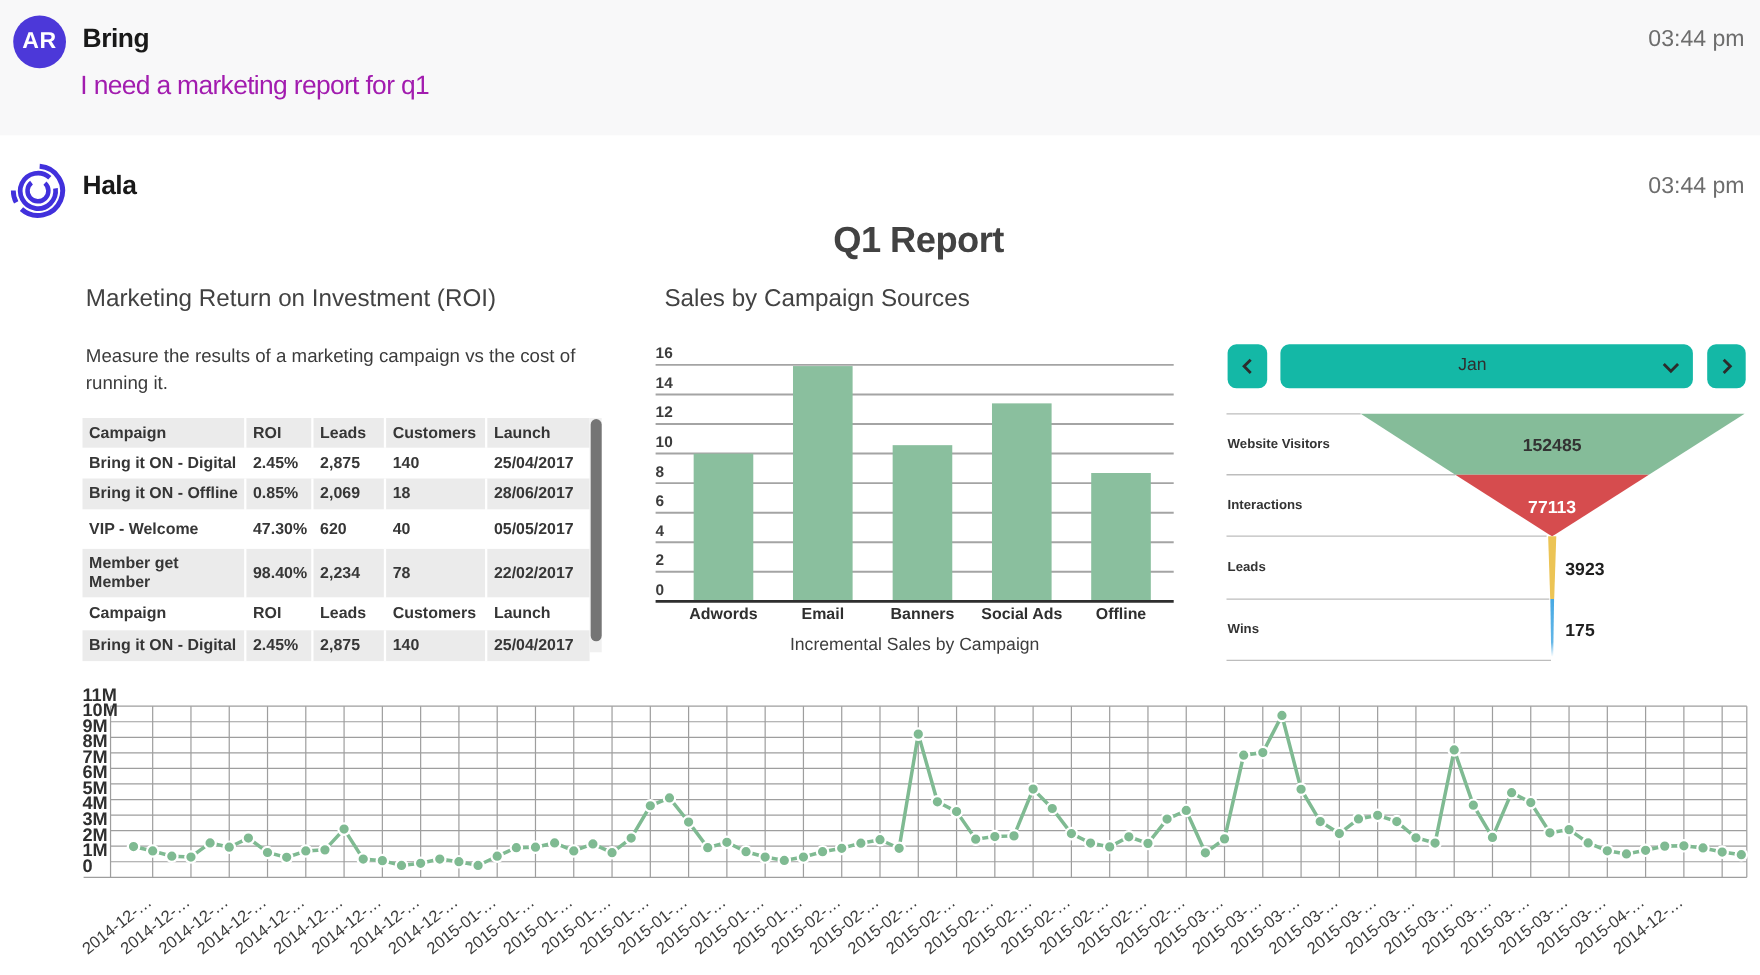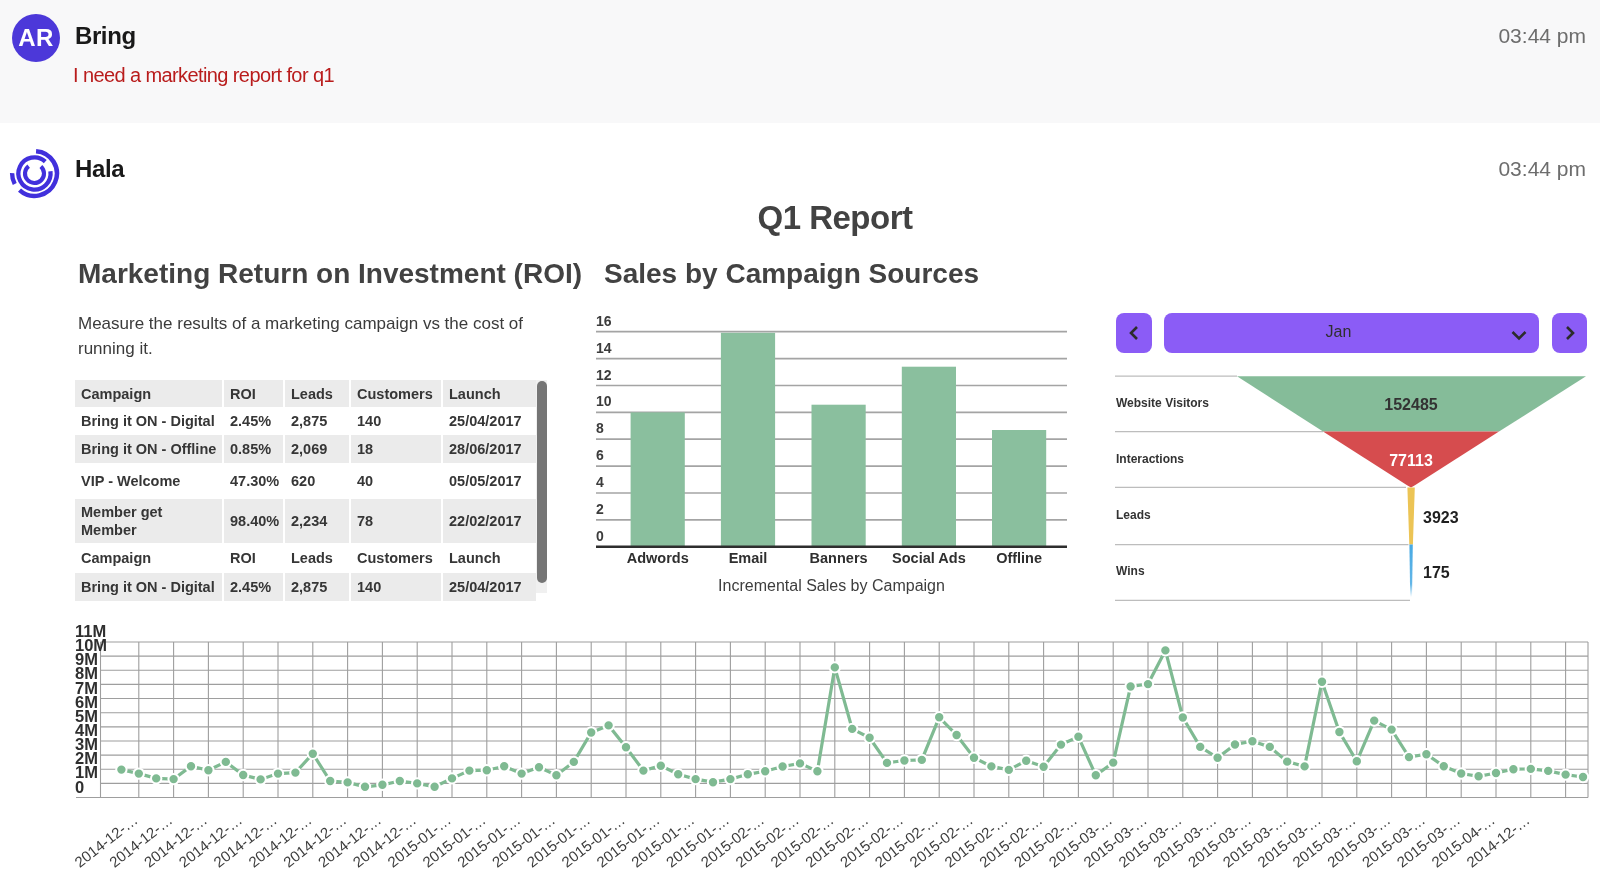--- a/index.html
+++ b/index.html
@@ -1,33 +1,33 @@
 <!DOCTYPE html>
 <html><head><meta charset="utf-8"><style>
 html,body{margin:0;padding:0;background:#fff;}
 #page{position:relative;width:1600px;height:886px;overflow:hidden;background:#fff;
   font-family:"Liberation Sans",sans-serif;}
 .abs{position:absolute;}
 .band{left:0;top:0;width:1600px;height:123px;background:#f8f8f9;}
 .avatar{left:12px;top:14px;width:48px;height:48px;border-radius:50%;background:#4c38d9;
-  color:#fff;font-weight:700;font-size:24px;display:flex;align-items:center;justify-content:center;letter-spacing:.5px;}
+  color:#fff;font-weight:700;font-size:21px;display:flex;align-items:center;justify-content:center;letter-spacing:.5px;}
 .uname{font-weight:700;font-size:24px;color:#191919;letter-spacing:-0.4px;}
 .tstamp{font-size:21px;color:#6d6d6d;}
-.msg{font-size:20px;color:#b91c1c;letter-spacing:-0.6px;}
-.h2{font-size:28px;font-weight:700;color:#424242;}
+.msg{font-size:24px;color:#a21caf;letter-spacing:-0.6px;}
+.h2{font-size:22px;font-weight:400;color:#424242;}
 .q1{left:0;top:199px;width:1670px;text-align:center;font-size:33px;font-weight:700;color:#424242;letter-spacing:-0.5px;}
 .desc{left:78px;top:311px;width:462px;font-size:17px;line-height:25px;color:#3b3b3b;}
 table.roi{position:absolute;left:75px;top:380px;border-collapse:separate;border-spacing:0;
   font-family:"Liberation Sans",sans-serif;font-size:14.5px;font-weight:700;color:#363636;table-layout:fixed;width:461px;}
 table.roi td{padding:0 0 0 6px;vertical-align:middle;line-height:18px;overflow:hidden;margin-left:16px;}
 table.roi tr.g td{background:#ebebeb;}
 table.roi td+td{border-left:2px solid #fff;}
 .sbar{left:536px;top:380px;width:11px;height:213px;background:#f0f0f0;}
 .sthumb{left:537px;top:381px;width:10px;height:202px;background:#757575;border-radius:5px;}
-.btn{background:#8b5cf6;border-radius:8px;display:flex;align-items:center;justify-content:center;}
+.btn{background:#14b8a6;border-radius:8px;display:flex;align-items:center;justify-content:center;}
 .flabel{font-size:12px;font-weight:700;color:#333;}
 </style></head>
 <body>
 <div id="page">
 <div class="abs band"></div>
 <div class="abs avatar">AR</div>
 <div class="abs uname" style="left:75px;top:22px">Bring</div>
 <div class="abs tstamp" style="right:14px;top:24px">03:44 pm</div>
 <div class="abs msg" style="left:73px;top:64px">I need a marketing report for q1</div>
 <svg class="abs" style="left:9px;top:148px" width="52" height="52" viewBox="0 0 52 52">

